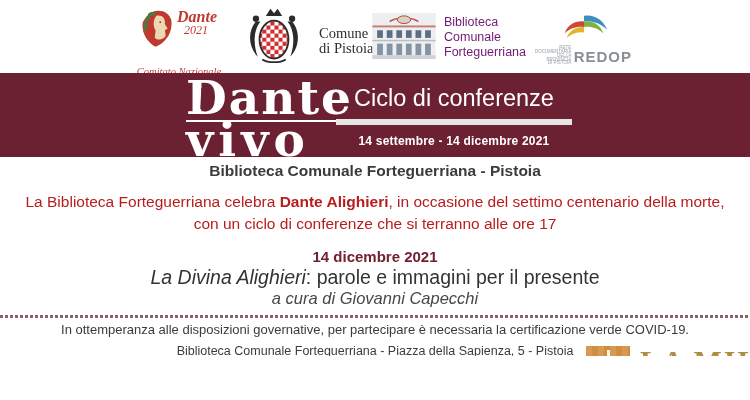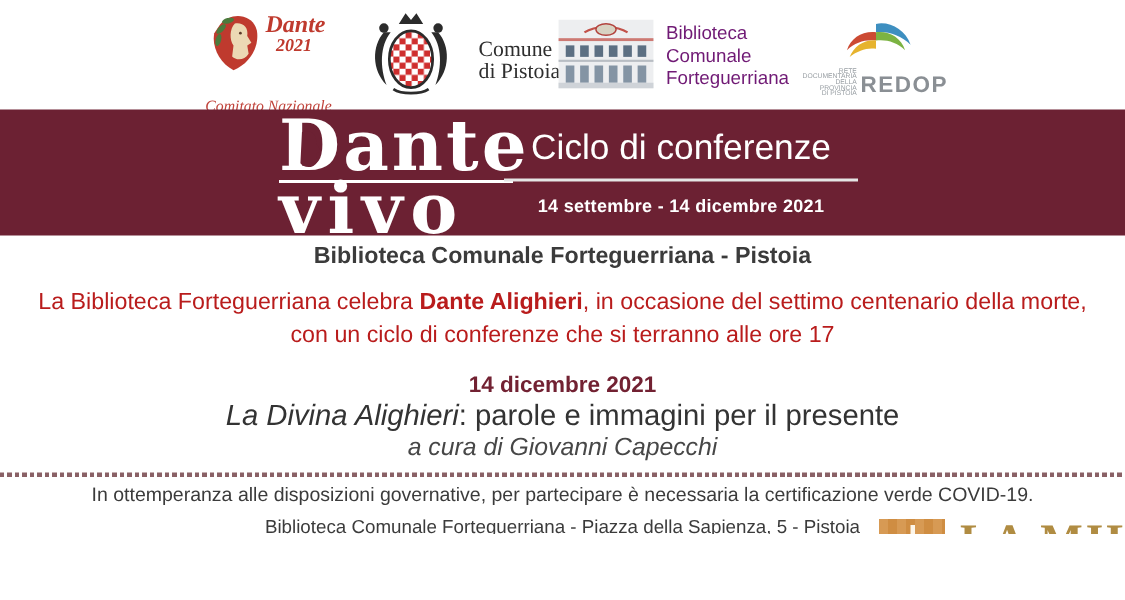--- a/index.html
+++ b/index.html
@@ -5,21 +5,21 @@
   html,body{margin:0;padding:0;background:#fff;}
   .page{position:relative;width:750px;height:356px;background:#ffffff;overflow:hidden;
         font-family:"Liberation Sans",sans-serif;color:#3b3b3b;}
 
   
   .logo{position:absolute;}
   .logo-dante{left:126px;top:9px;width:106px;text-align:center;}
   .ld-row{display:flex;align-items:flex-start;justify-content:center;gap:3px;}
   .ld-word{text-align:left;color:#bf3a2e;font-family:"Liberation Serif",serif;font-style:italic;}
   .ld-name{font-size:16px;font-weight:bold;line-height:16px;}
-  .ld-year{font-size:12px;font-weight:bold;line-height:11px;padding-left:7px;}
+  .ld-year{font-size:12px;font-weight:normal;line-height:11px;padding-left:7px;}
   .ld-committee{font-family:"Liberation Serif",serif;font-style:italic;font-size:10.5px;
                 color:#c1443c;margin-top:18px;white-space:nowrap;}
   .ld-tagline{font-size:6.5px;color:#a65b52;transform:scale(.92);white-space:nowrap;}
   .logo-comune{left:246px;top:4px;display:flex;gap:17px;}
   .lc-text{font-family:"Liberation Serif",serif;font-size:14.5px;line-height:15px;
            color:#2e2e2e;margin-top:22px;}
   .logo-biblio{left:372px;top:13px;display:flex;gap:8px;}
   .lb-text{font-family:Liberation Sans, sans-serif;font-size:12.5px;line-height:15px;color:#701a75;margin-top:2px;}
   .logo-redop{left:532px;top:12px;width:100px;}
   .lr-book{margin-left:28px;display:block;}
@@ -28,21 +28,21 @@
   .lr-name{font-size:15px;font-weight:bold;letter-spacing:1px;color:#8a8f94;}
 
   
   .banner{position:absolute;left:0;top:73px;width:750px;height:84px;background:#6c2133;color:#fff;}
   .brand{position:absolute;left:186px;top:5px;font-family:"DejaVu Serif",serif;font-weight:bold;}
   .brand-top{font-size:47px;line-height:40px;letter-spacing:2px;}
   .brand-rule{height:2px;background:#fff;width:156px;margin-top:2px;}
   .brand-bottom{font-size:47px;line-height:36px;letter-spacing:5px;}
   .d-profile{position:absolute;left:12px;top:9px;}
   .series{position:absolute;left:336px;top:12px;width:236px;text-align:center;}
-  .series-title{font-size:23.5px;font-weight:400;padding-bottom:7px;border-bottom:2px solid #e5e5e5;}
+  .series-title{font-size:23.5px;font-weight:400;padding-bottom:7px;border-bottom:6px solid #e5e5e5;}
   .series-dates{font-size:12px;font-weight:bold;margin-top:9px;letter-spacing:.2px;}
 
   
   .venue{position:absolute;left:0;top:162px;width:750px;text-align:center;
          font-size:15.5px;font-weight:bold;color:#3b3b3b;}
   .intro{position:absolute;left:0;top:191px;width:750px;text-align:center;
          font-size:15.5px;line-height:21.5px;color:#b91c1c;}
   .event-date{position:absolute;left:0;top:248px;width:750px;text-align:center;
               font-size:15px;font-weight:bold;color:#722132;}
   .event-title{position:absolute;left:0;top:266px;width:750px;text-align:center;

